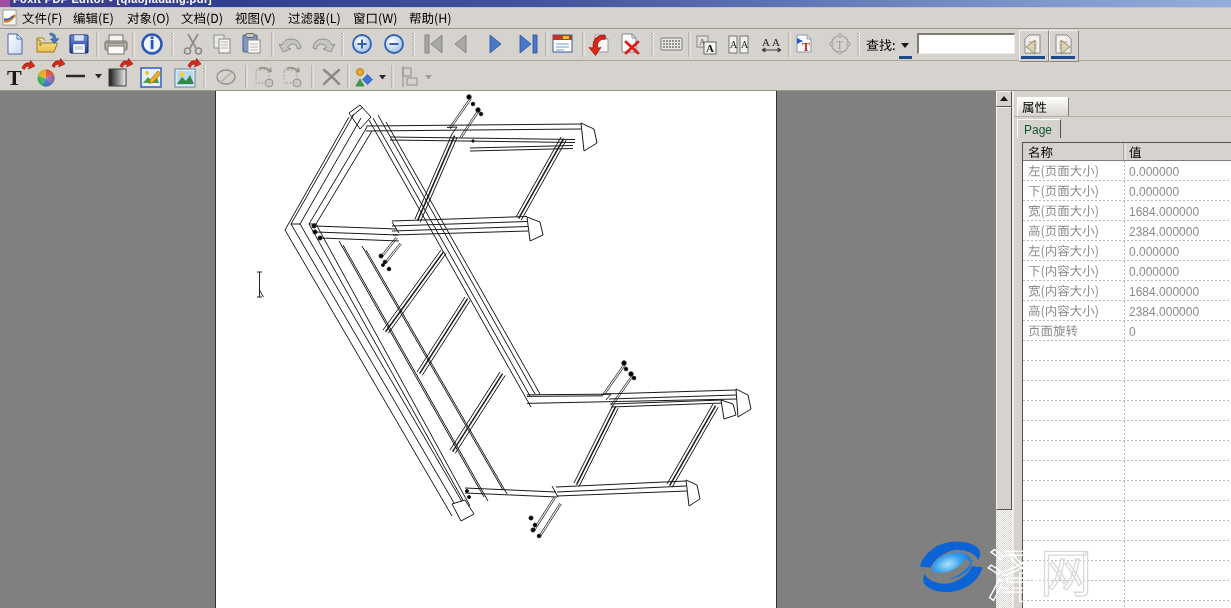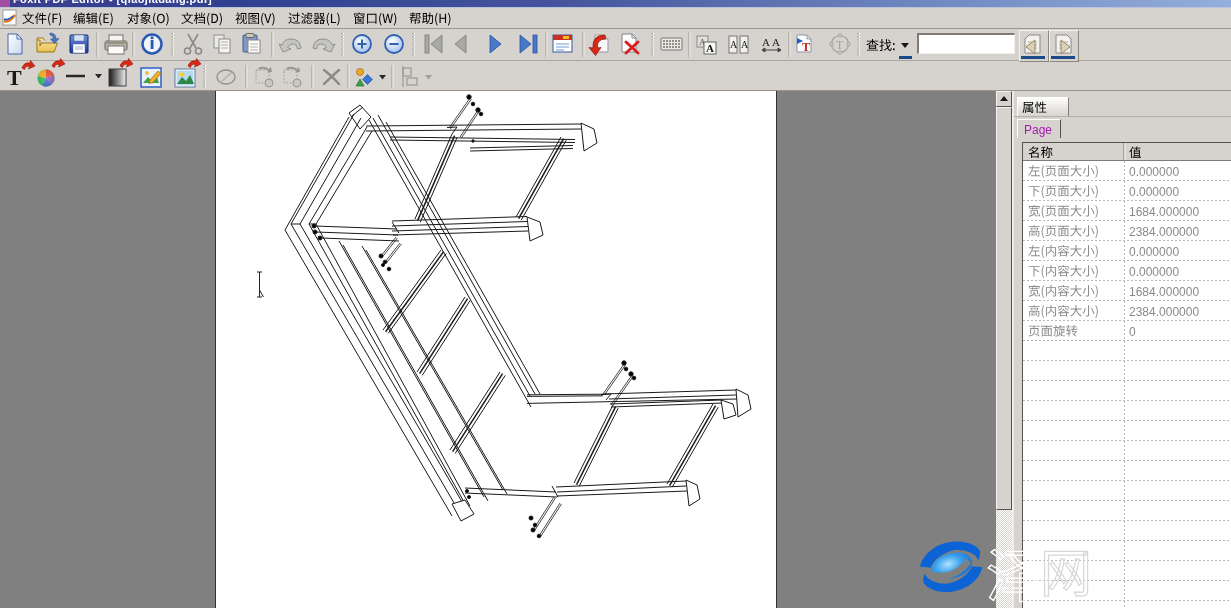--- a/index.html
+++ b/index.html
@@ -19,21 +19,21 @@
 <div style="position:absolute;left:1049px;top:30px;width:28px;height:30px;background:#d6d3ce;border:1px solid #f2f0ec;border-right-color:#8a867e;border-bottom-color:#8a867e"></div>
 <div style="position:absolute;left:0;top:91px;width:996px;height:517px;background:#808080"></div>
 <div style="position:absolute;left:215px;top:91px;width:562px;height:517px;background:#fff;border-left:1px solid #303030;border-right:1px solid #303030;box-sizing:border-box"></div>
 <div style="position:absolute;left:996px;top:91px;width:16px;height:517px;background:repeating-conic-gradient(#fff 0% 25%, #d6d3ce 0% 50%) 0 0/2px 2px"></div>
 <div style="position:absolute;left:996px;top:91px;width:16px;height:16px;background:#d6d3ce;border:1px solid #f4f2ee;border-right-color:#55524e;border-bottom-color:#55524e;box-sizing:border-box"></div>
 <div style="position:absolute;left:996px;top:107px;width:16px;height:403px;background:#d6d3ce;border:1px solid #f4f2ee;border-right-color:#55524e;border-bottom-color:#55524e;box-sizing:border-box"></div>
 <div style="position:absolute;left:1012px;top:91px;width:219px;height:517px;background:#d6d3ce;border-left:2px solid #f0eeea"></div>
 <div style="position:absolute;left:1017px;top:97px;width:52px;height:19px;background:linear-gradient(180deg,#fdfdfc,#d8d5d0);border:1px solid #fff;border-right-color:#807c74;border-bottom:none;box-sizing:border-box"></div>
 <div style="position:absolute;left:1014px;top:116px;width:217px;height:1px;background:#b4b0a8"></div>
 <div style="position:absolute;left:1017px;top:119px;width:44px;height:19px;background:#d6d3ce;border:1px solid #fff;border-right-color:#55524e;border-bottom:none;box-sizing:border-box"></div>
-<div style="position:absolute;left:1024px;top:123px;font:12px 'Liberation Sans',sans-serif;color:#a21caf">Page</div>
+<div style="position:absolute;left:1024px;top:123px;font:12px 'Liberation Sans',sans-serif;color:#14532d">Page</div>
 <div style="position:absolute;left:1022px;top:142px;width:209px;height:466px;background:#fff;border-left:1px solid #55524e;border-top:1px solid #55524e;box-sizing:border-box"></div>
 <div style="position:absolute;left:1023px;top:143px;width:208px;height:17px;background:#d6d3ce;border-bottom:1px solid #807c74"></div>
 <div style="position:absolute;left:1129px;top:165px;font:12px 'Liberation Sans',sans-serif;color:#8a8a8a">0.000000</div>
 <div style="position:absolute;left:1129px;top:185px;font:12px 'Liberation Sans',sans-serif;color:#8a8a8a">0.000000</div>
 <div style="position:absolute;left:1129px;top:205px;font:12px 'Liberation Sans',sans-serif;color:#8a8a8a">1684.000000</div>
 <div style="position:absolute;left:1129px;top:225px;font:12px 'Liberation Sans',sans-serif;color:#8a8a8a">2384.000000</div>
 <div style="position:absolute;left:1129px;top:245px;font:12px 'Liberation Sans',sans-serif;color:#8a8a8a">0.000000</div>
 <div style="position:absolute;left:1129px;top:265px;font:12px 'Liberation Sans',sans-serif;color:#8a8a8a">0.000000</div>
 <div style="position:absolute;left:1129px;top:285px;font:12px 'Liberation Sans',sans-serif;color:#8a8a8a">1684.000000</div>
 <div style="position:absolute;left:1129px;top:305px;font:12px 'Liberation Sans',sans-serif;color:#8a8a8a">2384.000000</div>

